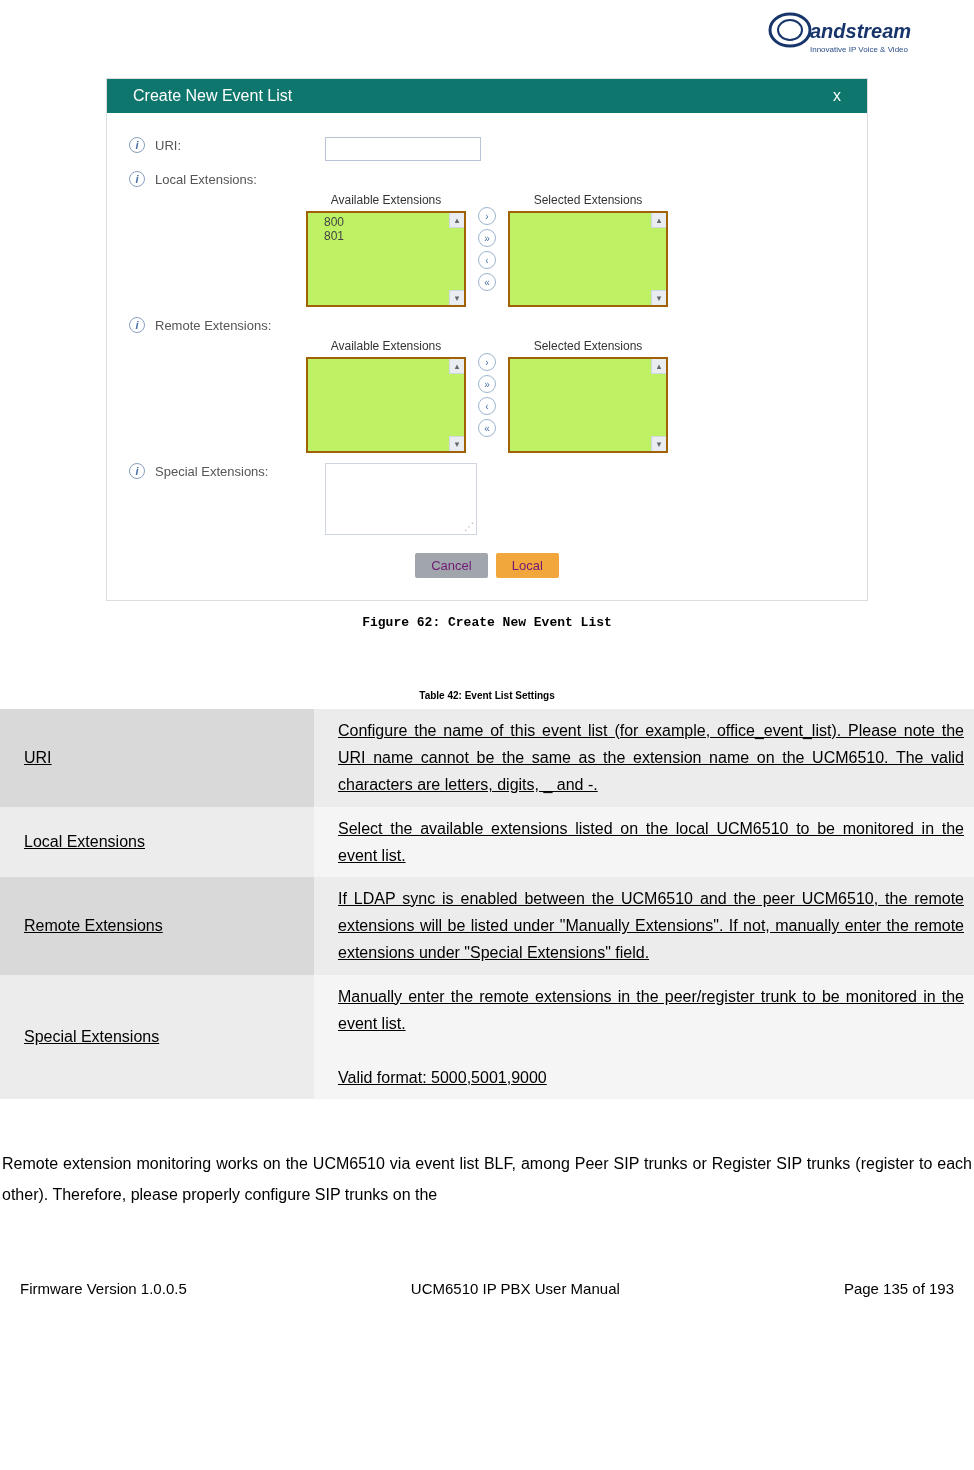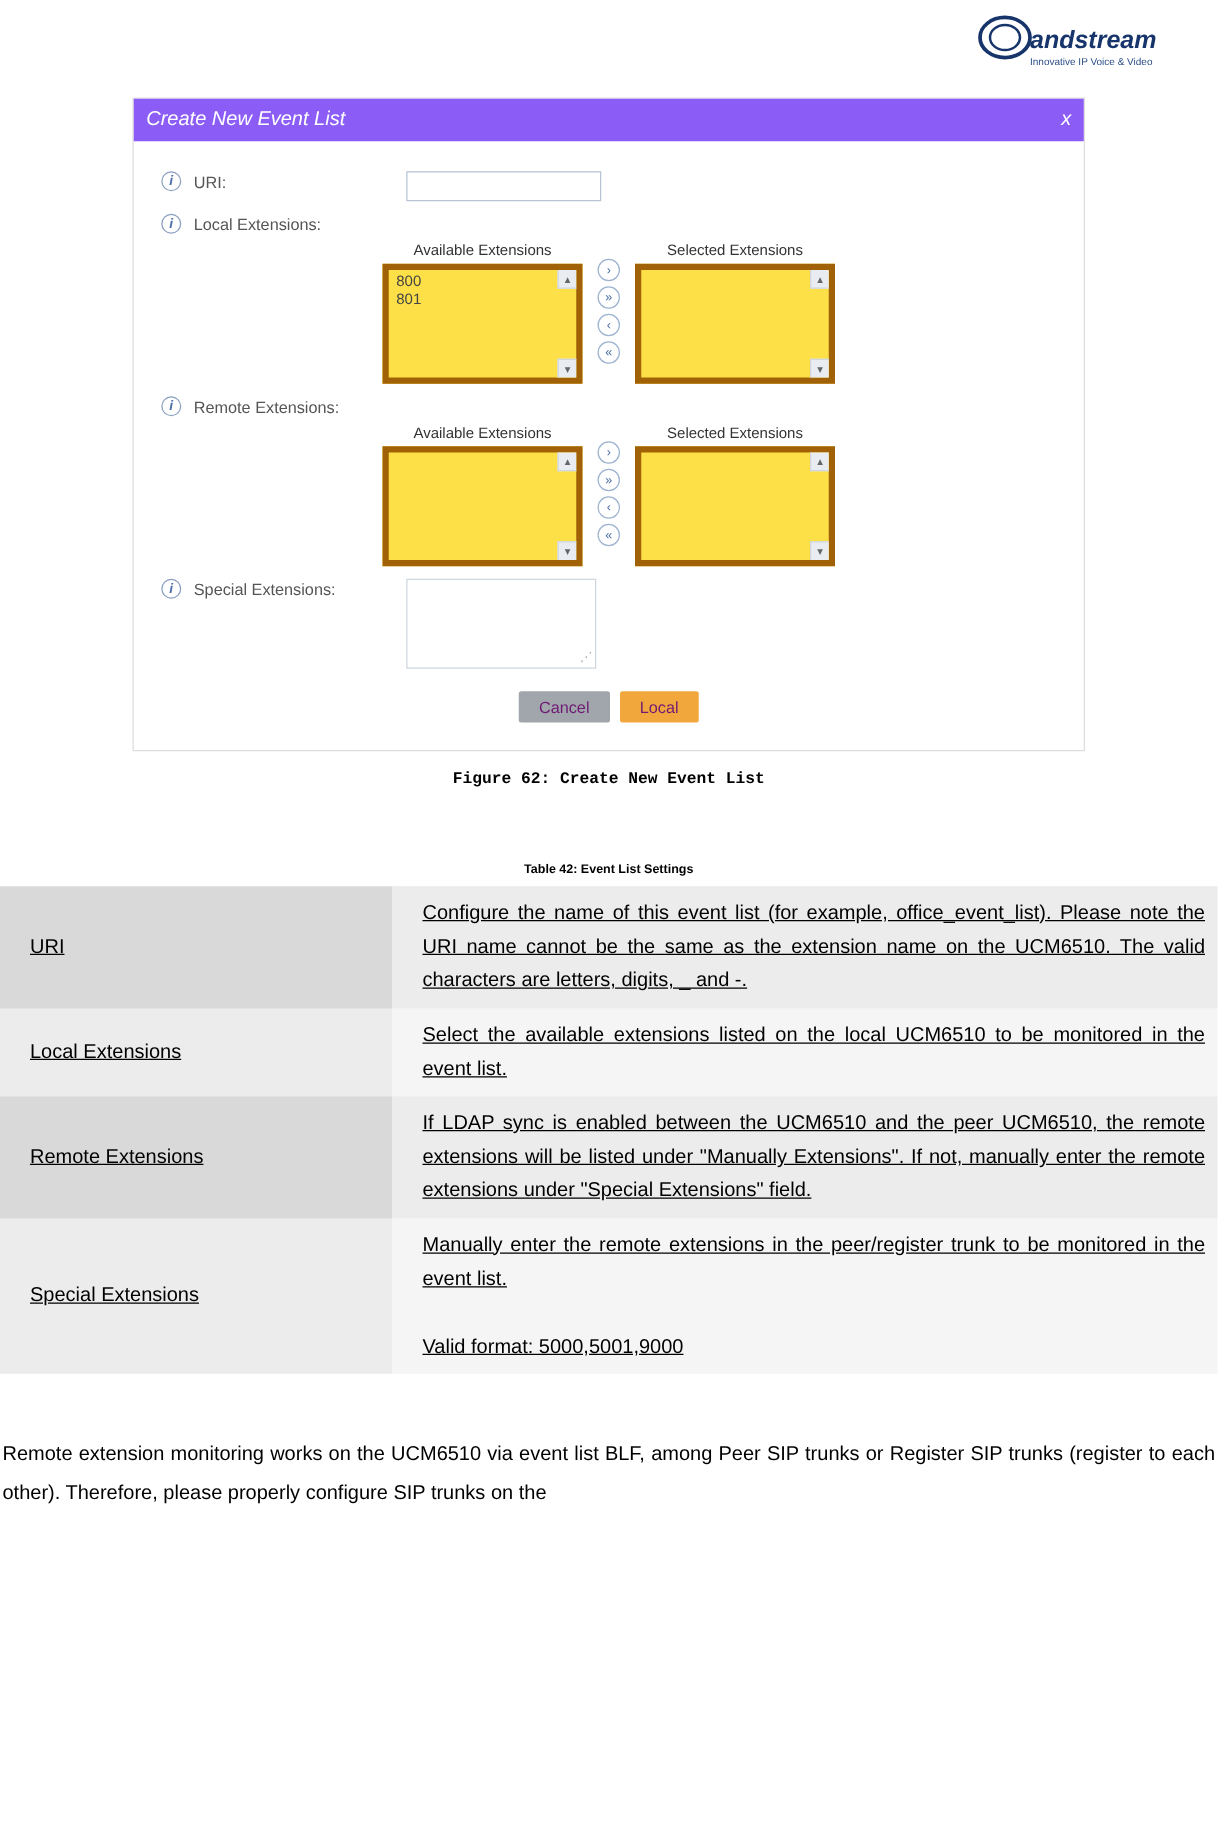--- a/index.html
+++ b/index.html
@@ -12,41 +12,40 @@
   }
   .page {
     width: 974px;
     box-sizing: border-box;
     padding: 14px 0 0 0;
     position: relative;
   }
   .logo-wrap {
     position: absolute;
     top: 10px;
-    right: 34px;
+    right: 48px;
   }
   .logo {
     font-family: "Arial", sans-serif;
   }
 
   .screenshot {
     margin: 64px auto 0 auto;
     width: 760px;
     border: 1px solid #ddd;
     background: #fff;
   }
   .ss-header {
-    background: #8b5cf6;
+    background: #0f766e;
     color: #fff;
     font-size: 16px;
-    padding: 8px 10px;
+    padding: 8px 26px;
     display:flex;
     justify-content: space-between;
     align-items:center;
-    font-style:italic;
   }
   .ss-body {
     padding: 14px 22px 18px 22px;
   }
   .ss-row {
     display: flex;
     align-items: flex-start;
     margin: 10px 0 6px 0;
     font-size: 13px;
     color: #555;
@@ -61,22 +60,22 @@
   .ss-input {
     border:1px solid #b8c4d6; height:20px; width:150px; background:#fff;
   }
   .dual-list {
     display:flex; align-items:flex-start; justify-content:center;
     gap: 12px; margin: 6px 0 10px 0;
   }
   .dl-col { text-align:center; font-size:12px; color:#333; }
   .dl-title { margin-bottom:4px; }
   .dl-box {
-    width: 160px; height:96px; border:5px solid #a16207; background:#fde047;
-    font-size:12px; color:#444; text-align:left; padding:2px 6px 2px 6px;
+    width: 160px; height:96px; border:2px solid #a16207; background:#bef264;
+    font-size:12px; color:#444; text-align:left; padding:2px 6px 2px 16px;
     box-sizing:border-box; position:relative;
   }
   .dl-box .scroll-up, .dl-box .scroll-down {
     position:absolute; right:0; width:14px; height:14px; background:#e9edf2;
     border-left:1px solid #cfd6e0; font-size:9px; display:flex;
     align-items:center; justify-content:center; color:#666;
   }
   .dl-box .scroll-up { top:0; border-bottom:1px solid #cfd6e0;}
   .dl-box .scroll-down { bottom:0; border-top:1px solid #cfd6e0;}
   .dl-mid {
@@ -255,13 +254,18 @@
       <td class="k">Special Extensions</td>
       <td class="v" style="white-space:pre-line;">Manually enter the remote extensions in the peer/register trunk to be monitored in the event list.
 
 Valid format: 5000,5001,9000</td>
     </tr>
   </tbody>
     </table>
 
   <p class="body-para">Remote extension monitoring works on the UCM6510 via event list BLF, among Peer SIP trunks or Register SIP trunks (register to each other). Therefore, please properly configure SIP trunks on the</p>
 
+  <div class="footer">
+    <span>Firmware Version 1.0.0.5</span>
+    <span>UCM6510 IP PBX User Manual</span>
+    <span>Page 135 of 193</span>
+  </div>
 </div>
 
 </body></html>

